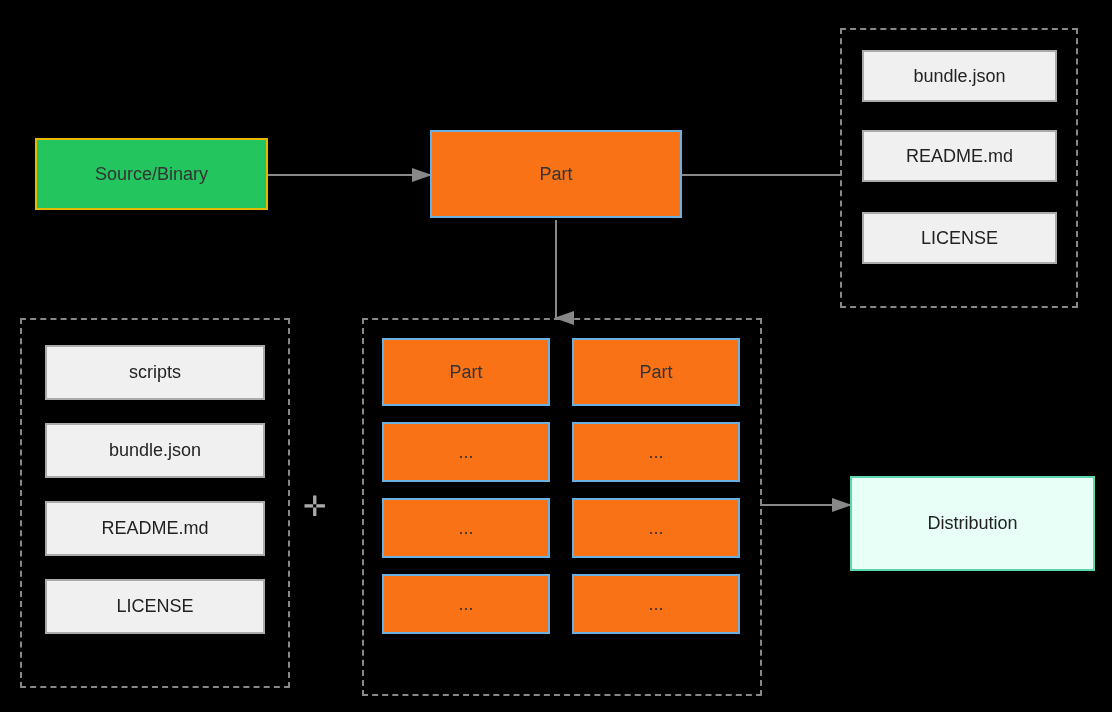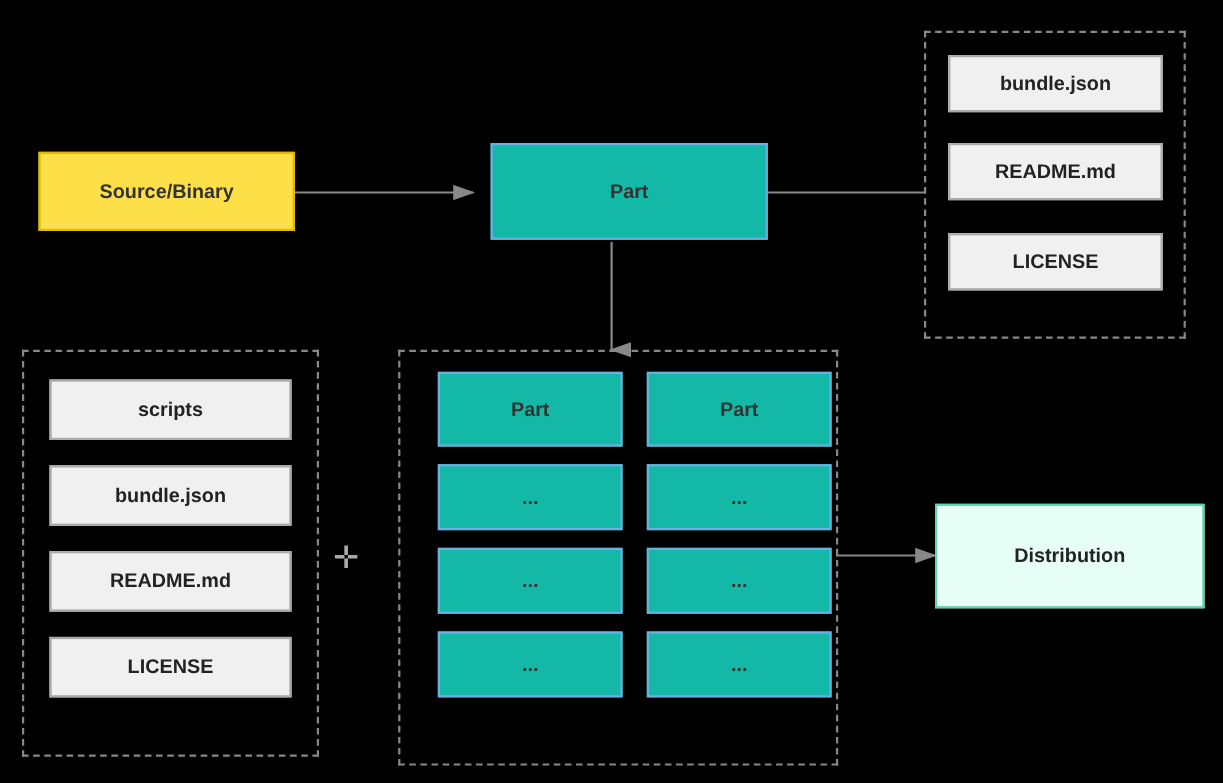--- a/index.html
+++ b/index.html
@@ -19,35 +19,34 @@
       height: 712px;
     }
 
     
     .box {
       position: absolute;
       display: flex;
       align-items: center;
       justify-content: center;
       font-size: 18px;
-      font-weight: 700;
+      font-weight: 400;
       color: #222;
     }
 
     .box-yellow {
-      background: #fde047;
+      background: #22c55e;
       border: 2px solid #e6b800;
       color: #333;
     }
 
     .box-blue {
-      background: #14b8a6;
+      background: #f97316;
       border: 2px solid #6ab0e0;
       color: #333;
-      margin-left: 16px;
     }
 
     .box-light {
       background: #f0f0f0;
       border: 2px solid #aaa;
       color: #222;
     }
 
     .box-teal {
       background: #e8fff8;
@@ -175,17 +174,17 @@
     <span>...</span>
   </div>
 
   <div class="box box-blue" style="left: 382px; top: 574px; width: 168px; height: 60px;">
     <span>...</span>
   </div>
   <div class="box box-blue" style="left: 572px; top: 574px; width: 168px; height: 60px;">
     <span>...</span>
   </div>
 
-  <div class="box box-teal" style="left: 850px; top: 458px; width: 245px; height: 95px;">
+  <div class="box box-teal" style="left: 850px; top: 476px; width: 245px; height: 95px;">
     <span>Distribution</span>
   </div>
 
 </div>
 
 </body></html>

